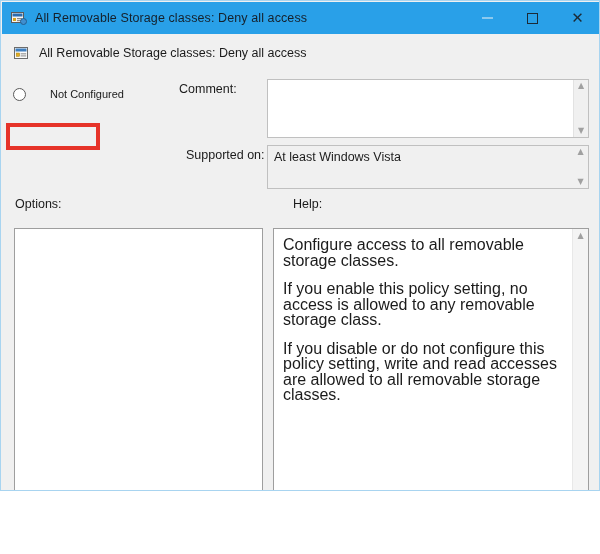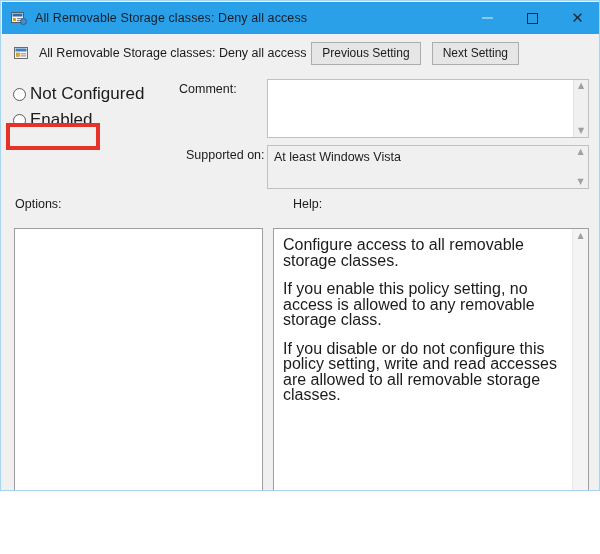--- a/index.html
+++ b/index.html
@@ -137,22 +137,22 @@
   .radio-mark.checked::after {
     content: "";
     position: absolute;
     left: 50%; top: 50%;
     width: 6px; height: 6px;
     margin: -3px 0 0 -3px;
     border-radius: 50%;
     background: #2b2b2b;
   }
   .radio-label {
-    margin-left: 4px;
-    font-size: 17px;
+    margin-left: 24px;
+    font-size: 11px;
     color: #1b1b1b;
     white-space: nowrap;
   }
 
   
   #disabled-highlight {
     position: absolute;
     left: 5px; top: 122px;
     width: 94px; height: 27px;
     border: 4px solid #e63329;
@@ -324,34 +324,26 @@
     <span id="header-icon">
       <svg class="policy-icon" viewBox="0 0 16 16">
         <rect x="0.5" y="2.5" width="13" height="11" fill="#fbfbfb" stroke="#6b6b6b"></rect>
         <rect x="1.5" y="3.5" width="11" height="3" fill="#3f7fbf"></rect>
         <rect x="2.2" y="8" width="3.4" height="3.4" fill="#e0ae23" stroke="#a87f10" stroke-width="0.5"></rect>
         <rect x="6.6" y="8.2" width="5.6" height="1.2" fill="#9a9a9a"></rect>
         <rect x="6.6" y="10.3" width="5.6" height="1.2" fill="#9a9a9a"></rect>
       </svg>
     </span>
     <span id="header-title">All Removable Storage classes: Deny all access</span>
-    <span id="header-buttons">
-      <span class="btn">Previous Setting</span>
-      <span class="btn">Next Setting</span>
-    </span>
   </div>
 
   <div id="radio-group">
     <div class="radio-row">
       <span class="radio-mark"></span>
       <span class="radio-label">Not Configured</span>
-    </div>
-    <div class="radio-row">
-      <span class="radio-mark"></span>
-      <span class="radio-label">Enabled</span>
     </div>
   </div>
   <div id="disabled-highlight"></div>
 
   <span class="field-label" id="comment-label">Comment:</span>
   <div class="boxed" id="comment-box">
     <div class="box-text"></div>
     <div class="mini-scroll">
       <span class="arrow">▲</span>
       <span class="arrow">▼</span>

